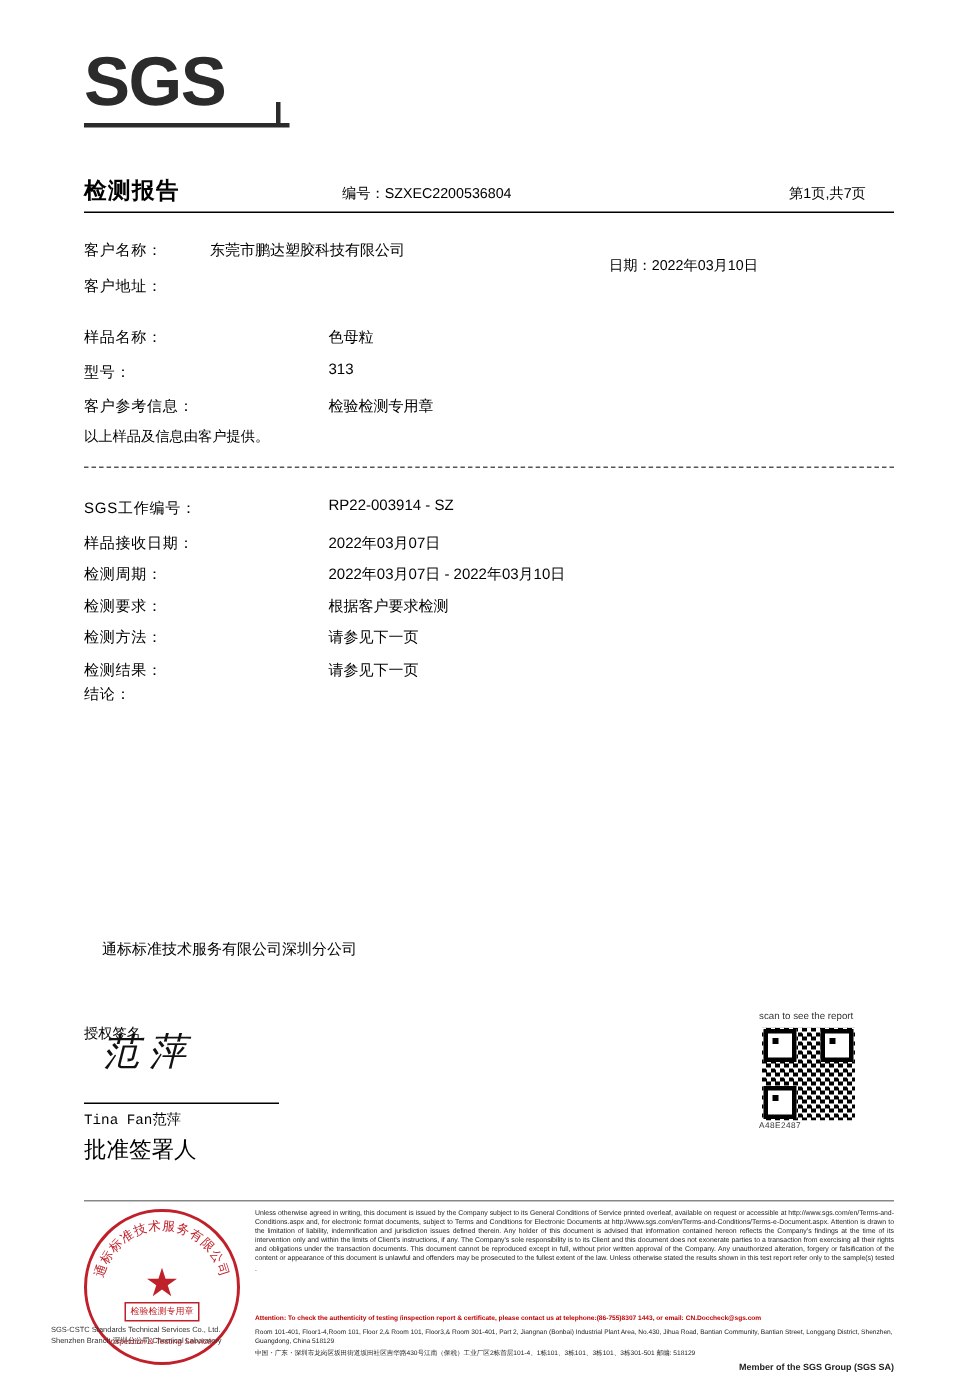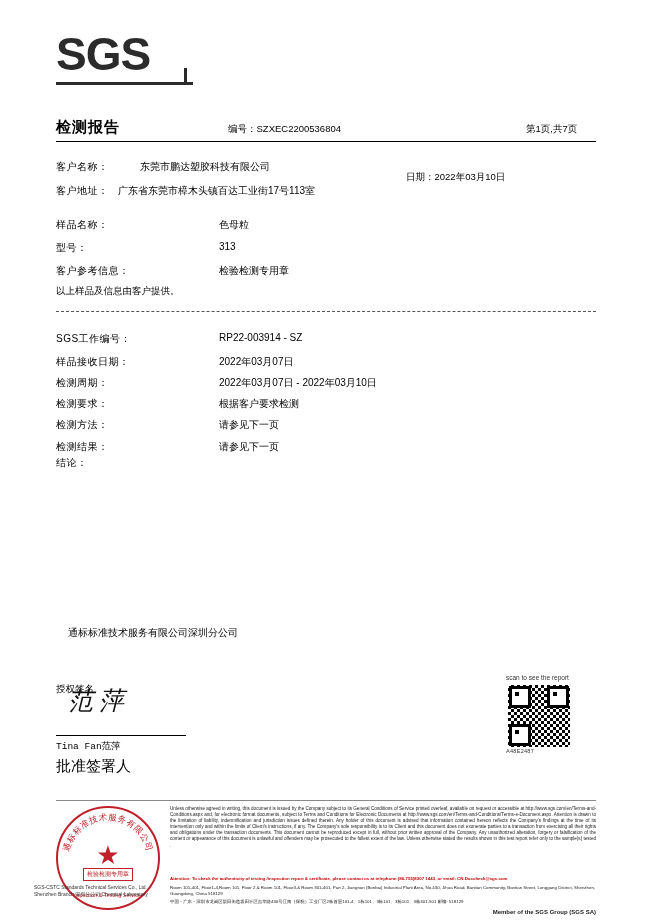--- a/index.html
+++ b/index.html
@@ -360,21 +360,20 @@
     <span>日期：</span><span>2022年03月10日</span>
   </div>
   <div class="hdr-page">第1页,共7页</div>
 
   <div class="hr hr-top"></div>
 
   <div class="lbl" style="top:160px">客户名称：</div>
   <div class="val val-a" style="top:160px">东莞市鹏达塑胶科技有限公司</div>
 
   <div class="lbl" style="top:184px">客户地址：</div>
-  <div class="val" style="left:118px; top:184px">广东省东莞市樟木头镇百达工业街17号113室</div>
 
   <div class="lbl" style="top:218px">样品名称：</div>
   <div class="val val-b" style="top:218px">色母粒</div>
 
   <div class="lbl" style="top:241px">型号：</div>
   <div class="val val-b" style="top:241px">313</div>
 
   <div class="lbl" style="top:264px">客户参考信息：</div>
   <div class="val val-b" style="top:264px">检验检测专用章</div>
 

